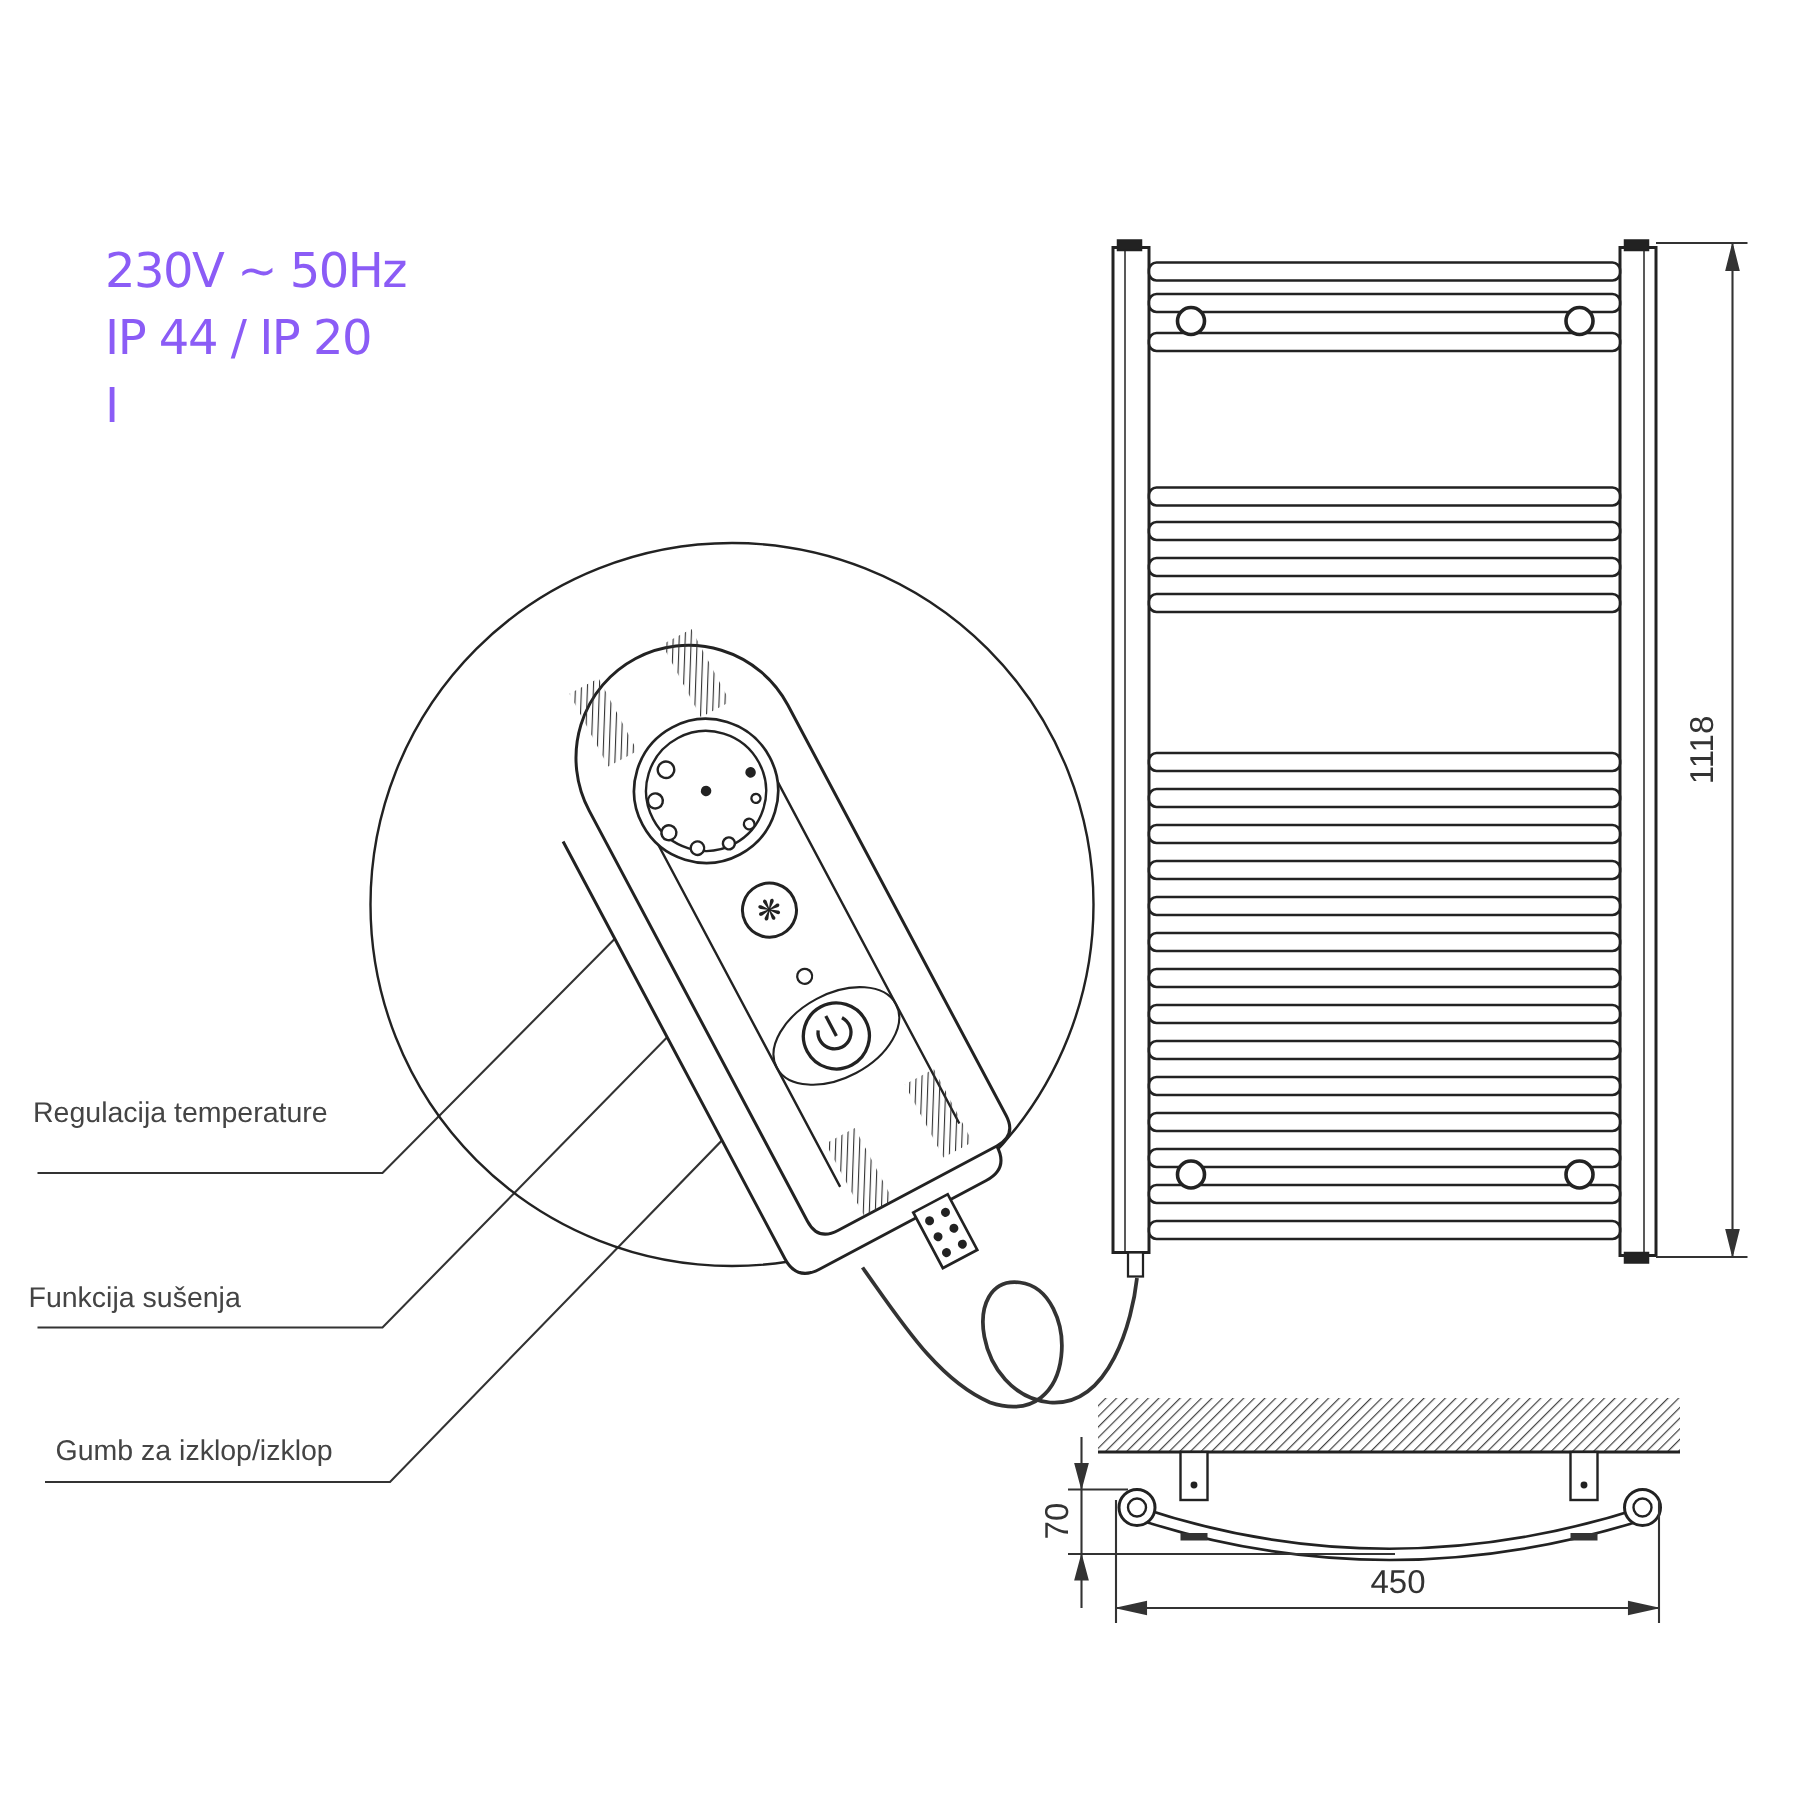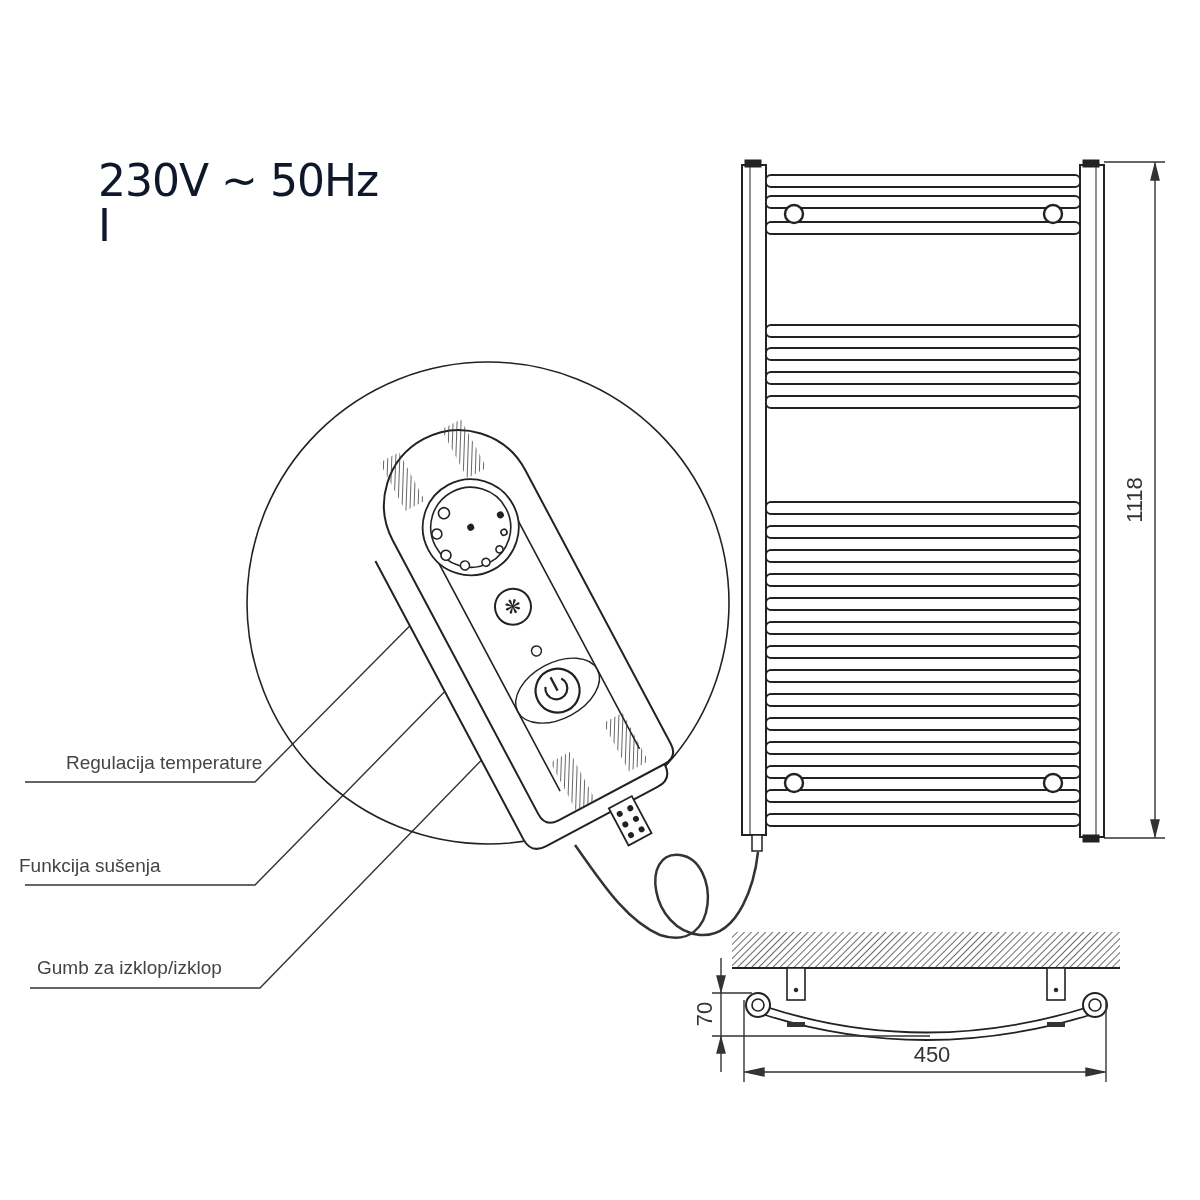--- a/index.html
+++ b/index.html
@@ -1,31 +1,32 @@
 <!DOCTYPE html>
 <html><head>
 <meta charset="utf-8">
 <style>
   html,body{margin:0;padding:0;background:#ffffff;}
   body{width:1200px;height:1200px;position:relative;overflow:hidden;font-family:"DejaVu Sans","Liberation Sans",sans-serif;color:#2a2a2a;}
-  .specs{position:absolute;left:98px;top:158px;font-size:44px;line-height:45px;letter-spacing:-1px;color:#0f172a;}
+  .specs{position:absolute;left:70px;top:158px;font-size:32px;line-height:45px;letter-spacing:-1px;color:#8b5cf6;}
   .specs div{white-space:nowrap;}
   .callout{position:absolute;font-family:"Liberation Sans",sans-serif;font-size:19px;color:#444;white-space:nowrap;}
   svg.draw{position:absolute;left:0;top:0;}
   .dim-label{font-family:"Liberation Sans",sans-serif;font-size:22px;fill:#333;}
 </style>
 </head>
 <body>
 
 <div class="specs">
   <div>230V ~ 50Hz</div>
+  <div>IP 44 / IP 20</div>
   <div>I</div>
 </div>
 
-<div class="callout" style="left:22px;top:752px;margin-left:44px;">Regulacija temperature</div>
+<div class="callout" style="left:22px;top:732px;">Regulacija temperature</div>
 <div class="callout" style="left:19px;top:855px;">Funkcija sušenja</div>
 <div class="callout" style="left:37px;top:957px;">Gumb za izklop/izklop</div>
 
 <svg class="draw" width="1200" height="1200" viewBox="0 0 1200 1200">
   <defs>
     <pattern id="hatch" patternUnits="userSpaceOnUse" width="5" height="5" patternTransform="rotate(45)">
       <line x1="0" y1="0" x2="0" y2="5" stroke="#444" stroke-width="1.6"></line>
     </pattern>
     <pattern id="vent" patternUnits="userSpaceOnUse" width="4" height="4" patternTransform="rotate(30)">
       <line x1="0" y1="0" x2="0" y2="4" stroke="#333" stroke-width="1.5"></line>

